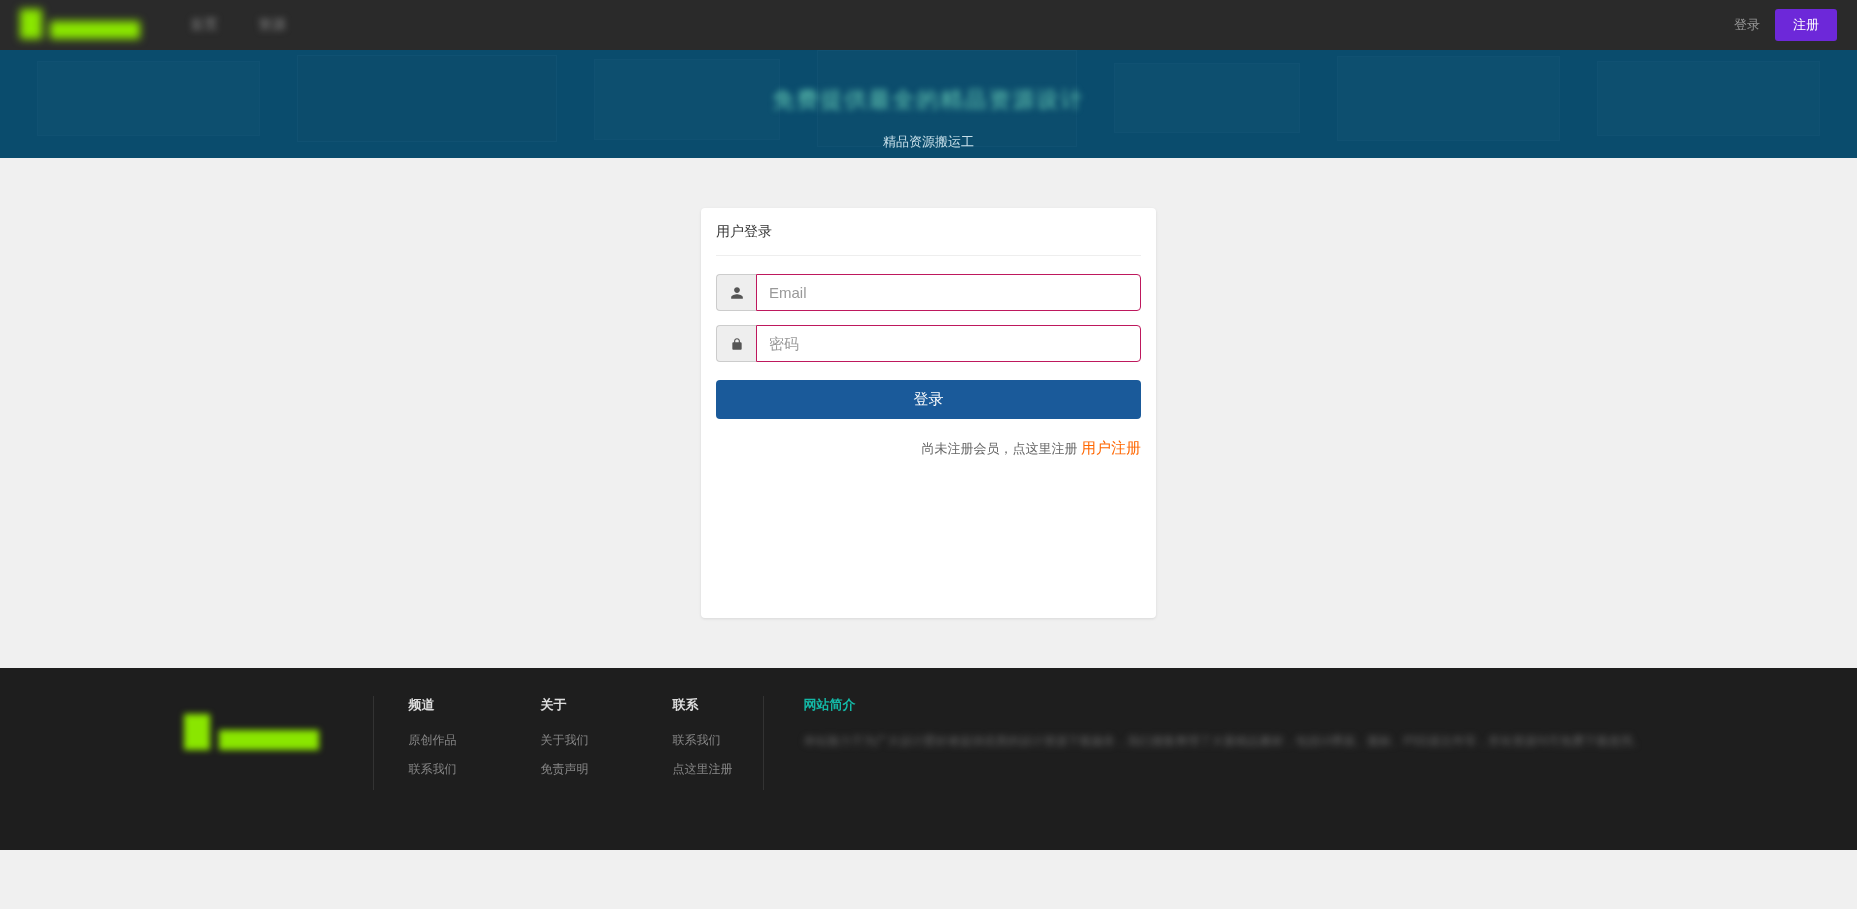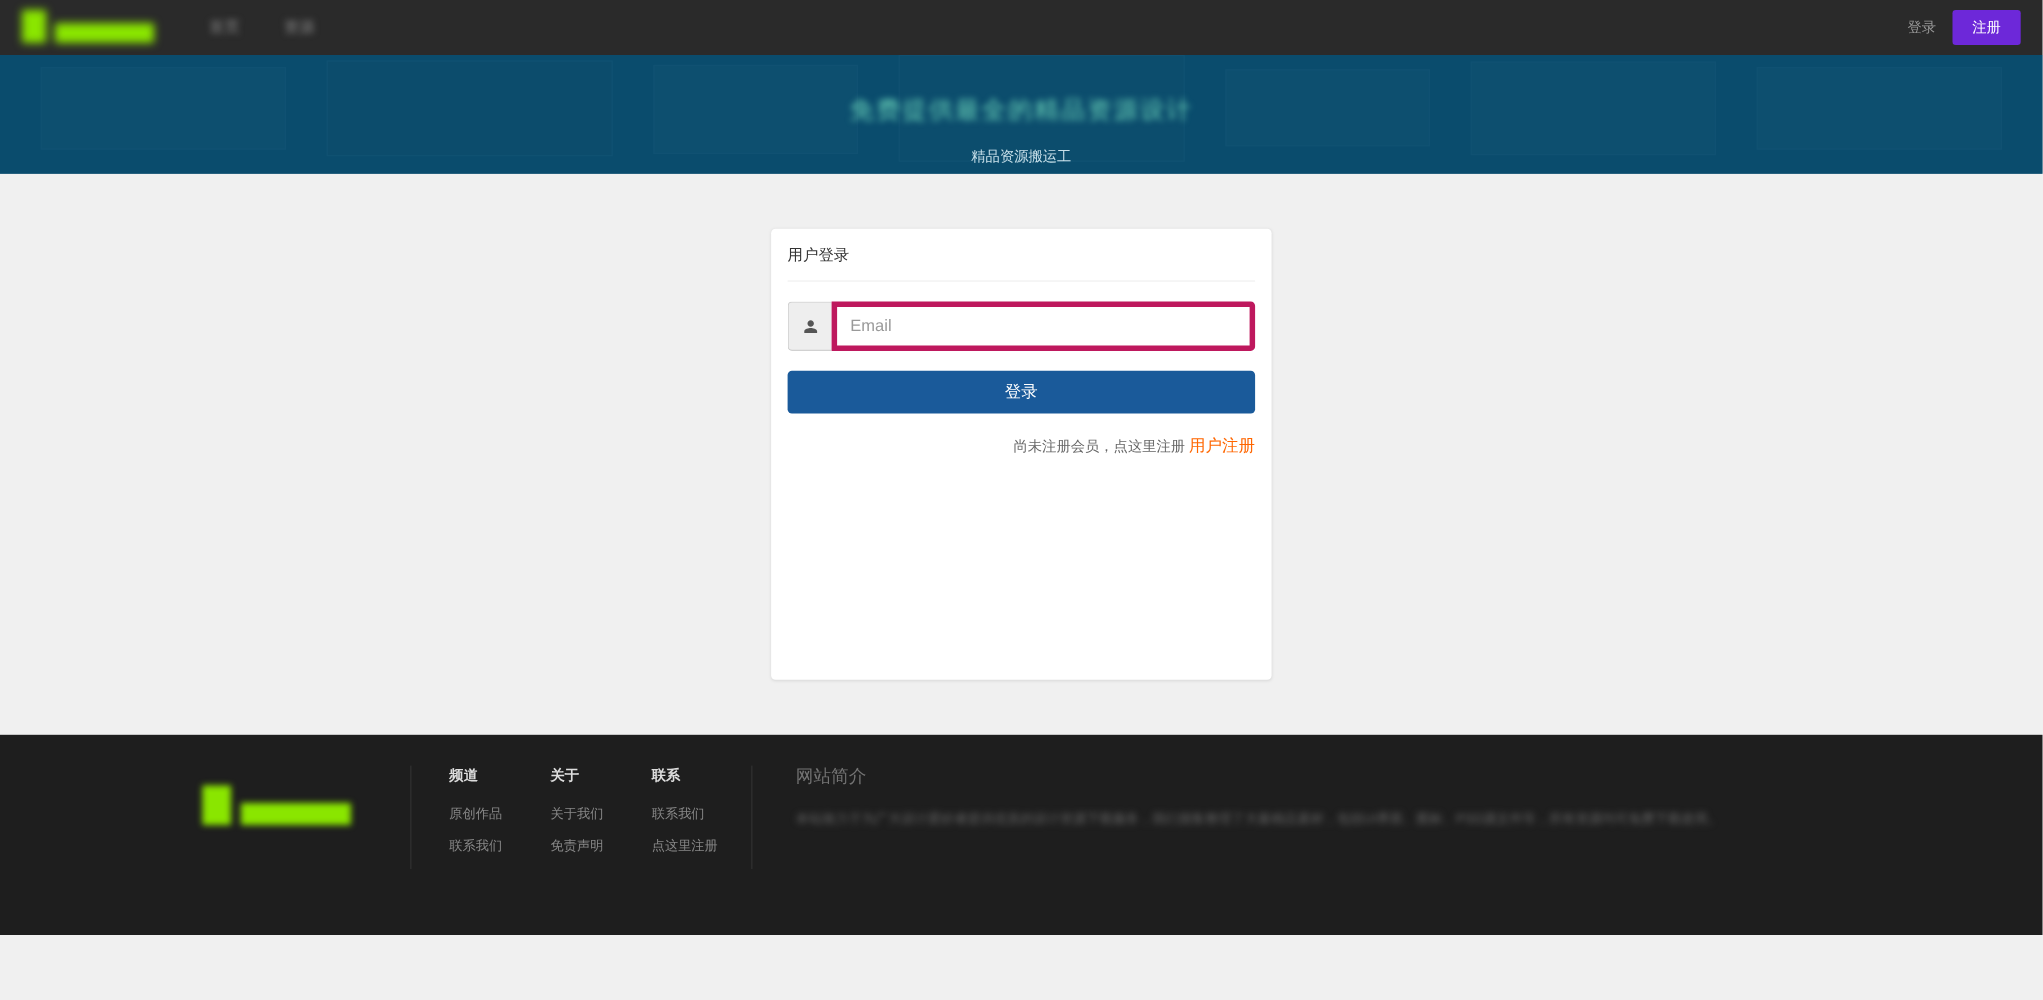--- a/index.html
+++ b/index.html
@@ -22,36 +22,36 @@
 .hero-content { position: relative; z-index: 2; text-align: center; padding-top: 35px; }
 .hero-title { color: #6ad2b8; font-size: 22px; font-weight: 300; filter: blur(3px); letter-spacing: 2px; }
 .hero-subtitle { color: #c8e0ea; font-size: 13px; margin-top: 18px; }
 
 
 .main { min-height: 510px; padding: 50px 0; display: flex; justify-content: center; }
 .login-panel { width: 455px; background: #fff; border-radius: 4px; box-shadow: 0 1px 3px rgba(0,0,0,0.1); padding: 15px; }
 .panel-title { font-size: 14px; color: #333; padding-bottom: 14px; border-bottom: 1px solid #eee; margin-bottom: 18px; }
 .input-group { display: flex; margin-bottom: 14px; }
 .input-addon { width: 40px; background: #eee; border: 1px solid #ccc; border-right: none; border-radius: 4px 0 0 4px; display: flex; align-items: center; justify-content: center; color: #555; }
-.input-field { flex: 1; border: 5px solid #be185d; border-radius: 0 4px 4px 0; padding: 9px 12px; font-size: 15px; color: #555; outline: none; }
+.input-field { flex: 1; border: 1px solid #be185d; border-radius: 0 4px 4px 0; padding: 9px 12px; font-size: 15px; color: #555; outline: none; }
 .input-field::placeholder { color: #999; }
 .submit-btn { width: 100%; background: #1a5a9a; color: #fff; border: none; padding: 10px; font-size: 15px; border-radius: 4px; cursor: pointer; margin-top: 4px; }
 .register-line { text-align: right; margin-top: 20px; font-size: 13px; color: #666; }
 .register-link { color: #ff6600; font-weight: normal; text-decoration: none; font-size: 15px; }
 
 
 .footer { background: #1e1e1e; color: #999; padding: 28px 0 60px; }
 .footer-inner { max-width: 1530px; margin: 0 auto; display: flex; padding: 0 20px; }
 .footer-logo-col { width: 190px; border-right: 1px solid #333; display: flex; align-items: flex-start; padding-top: 18px; }
 .footer-logo { width: 150px; height: 50px; position: relative; filter: blur(3px); }
-.footer-cols { display: flex; padding-left: 35px; gap: 44px; font-family: Liberation Serif, serif; }
+.footer-cols { display: flex; padding-left: 35px; gap: 84px; font-family: Liberation Serif, serif; }
 .footer-col-title { color: #ddd; font-size: 13px; font-weight: bold; margin-bottom: 18px; }
 .footer-col-item { color: #888; font-size: 12px; margin-bottom: 12px; cursor: pointer; display: block; text-decoration: none; }
 .footer-desc { flex: 1; padding-left: 40px; border-left: 1px solid #333; margin-left: 30px; }
-.footer-desc-title { color: #737373; font-size: 16px; font-weight: normal; margin-bottom: 16px; }
+.footer-desc-title { color: #14b8a6; font-size: 13px; font-weight: bold; margin-bottom: 16px; }
 .footer-desc-text { color: #666; font-size: 12px; line-height: 1.9; filter: blur(3px); }
 
 
 .icon-svg { width: 14px; height: 14px; fill: #555; }
 
 
 .blurred-logo { filter: blur(4px); }
 .logo-px { display: inline-block; background: #8ae600; }
 </style>
 </head>
@@ -95,20 +95,28 @@
 
     <div class="input-group">
       <div class="input-addon">
         <svg class="icon-svg" viewBox="0 0 24 24">
             <path d="M12 12c2.7 0 5-2.3 5-5s-2.3-5-5-5-5 2.3-5 5 2.3 5 5 5zm0 2c-3.3 0-10 1.7-10 5v3h20v-3c0-3.3-6.7-5-10-5z"></path>
           </svg>
       </div>
       <input class="input-field" type="text" placeholder="Email" style="">
     </div>
 
+    <div class="input-group">
+      <div class="input-addon">
+        <svg class="icon-svg" viewBox="0 0 24 24">
+            <path d="M18 9h-1V7c0-2.8-2.2-5-5-5S7 4.2 7 7v2H6c-1.1 0-2 .9-2 2v9c0 1.1.9 2 2 2h12c1.1 0 2-.9 2-2v-9c0-1.1-.9-2-2-2zM9 7c0-1.7 1.3-3 3-3s3 1.3 3 3v2H9V7z"></path>
+          </svg>
+      </div>
+      <input class="input-field" type="password" placeholder="密码" style="">
+    </div>
 
     <button class="submit-btn">登录</button>
 
     <div class="register-line">
       <span>尚未注册会员，点这里注册 </span><a class="register-link">用户注册</a>
     </div>
   </div>
 </div>
 
 <div class="footer">

